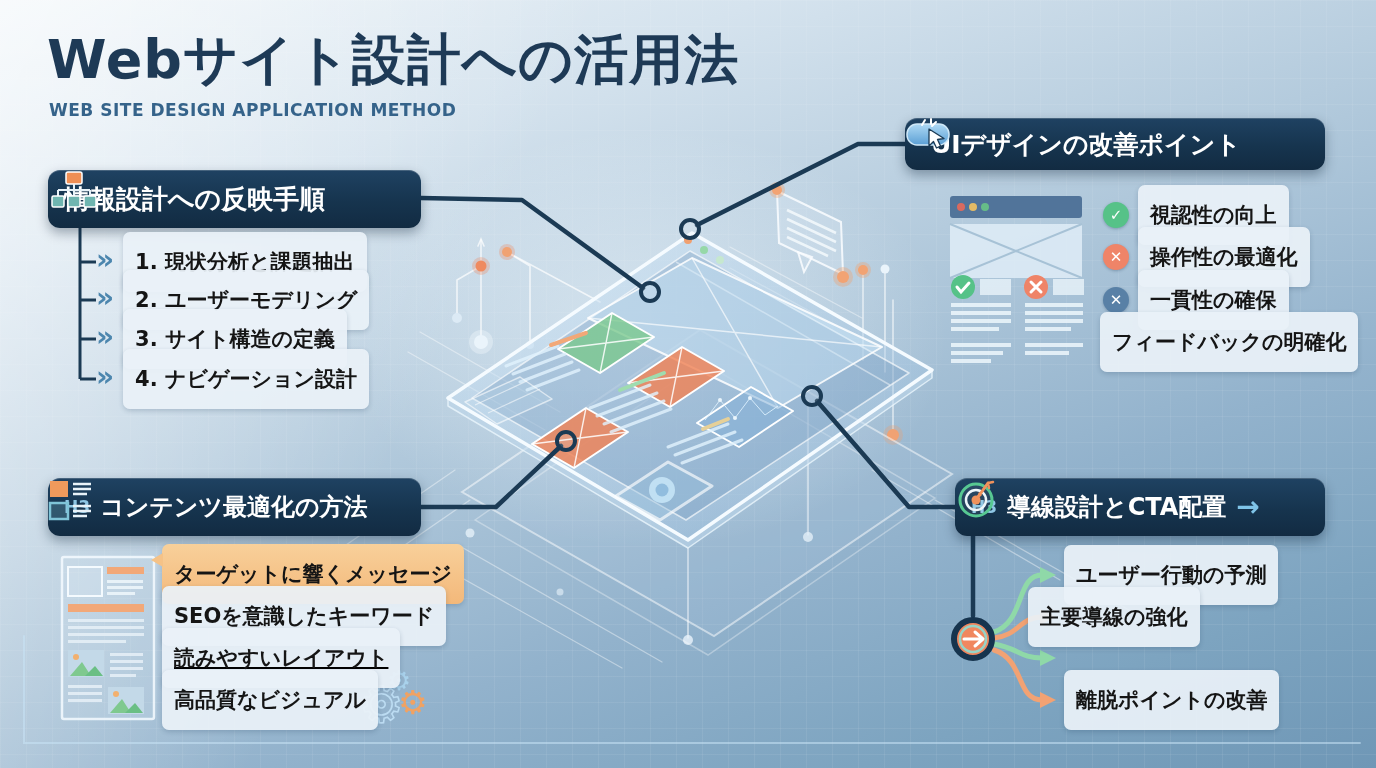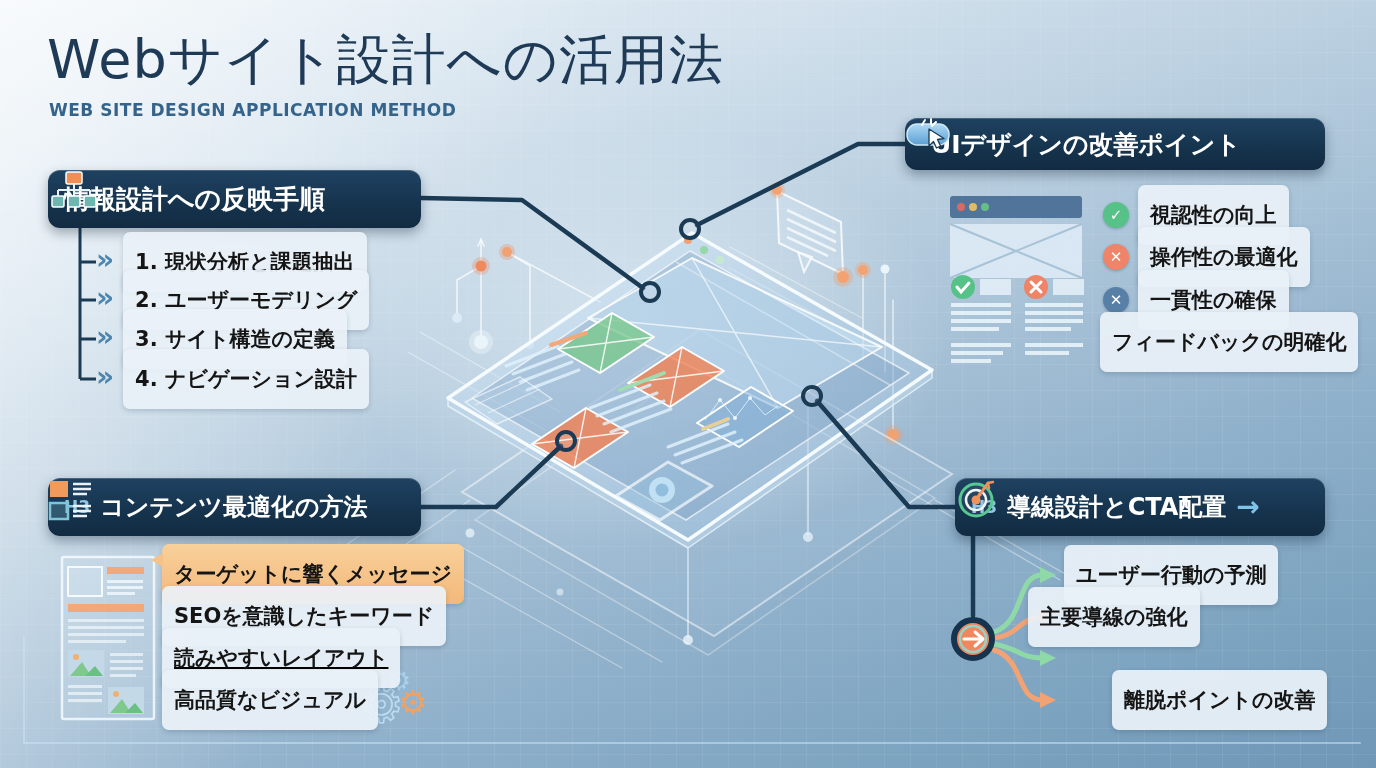--- a/index.html
+++ b/index.html
@@ -8,21 +8,21 @@
     font-family:"DejaVu Sans","Liberation Sans",sans-serif;
     background:
       repeating-linear-gradient(to right, rgba(255,255,255,0.07) 0 1px, rgba(255,255,255,0) 1px 26px),
       repeating-linear-gradient(to bottom, rgba(255,255,255,0.07) 0 1px, rgba(255,255,255,0) 1px 26px),
       radial-gradient(ellipse 430px 300px at 47% 44%, rgba(242,249,253,0.50), rgba(242,249,253,0) 70%),
       linear-gradient(115deg, rgba(255,255,255,0.55) 0%, rgba(255,255,255,0) 35%),
       linear-gradient(160deg, #eff5f9 0%, #d5e3ee 22%, #b4cbdd 45%, #92b2cc 68%, #7da4c0 85%, #6f97b6 100%);
   }
   svg{position:absolute;inset:0;}
   .abs{position:absolute;}
-  .title{left:47px;top:24px;font-size:54px;font-weight:400;color:#1e3a56;letter-spacing:1px;}
+  .title{left:47px;top:24px;font-size:54px;font-weight:700;color:#1e3a56;letter-spacing:1px;}
   .subtitle{left:49px;top:100px;font-size:17px;font-weight:700;color:#35638a;letter-spacing:0.5px;}
   .badge{
     position:absolute;display:flex;align-items:center;gap:10px;box-sizing:border-box;
     background:linear-gradient(180deg,#1f4262 0%,#16344e 55%,#122b42 100%);
     border-radius:12px;color:#fff;font-weight:700;padding:0 16px;
     box-shadow:0 5px 12px rgba(10,30,50,0.35), inset 0 1px 0 rgba(255,255,255,0.18);
   }
   .badge .h3tag{color:#8ec6e4;font-size:17px;font-weight:700;}
   .badge .arrow{color:#7fc4e8;font-size:28px;font-weight:700;line-height:1;}
   #badge-info{left:48px;top:170px;width:373px;height:58px;font-size:26px;justify-content:space-between;}
@@ -403,17 +403,17 @@
       </svg>
     </span>
   </div>
 
   <div class="row" style="left:1064px;top:559px;">
     <span class="pill">ユーザー行動の予測</span>
   </div>
   <div class="row" style="left:1028px;top:601px;">
     <span class="pill">主要導線の強化</span>
   </div>
-  <div class="row" style="left:1064px;top:684px;margin-left:48px;">
+  <div class="row" style="left:1064px;top:684px;">
     <span class="pill">離脱ポイントの改善</span>
   </div>
 
 </div>
 
 </body></html>

